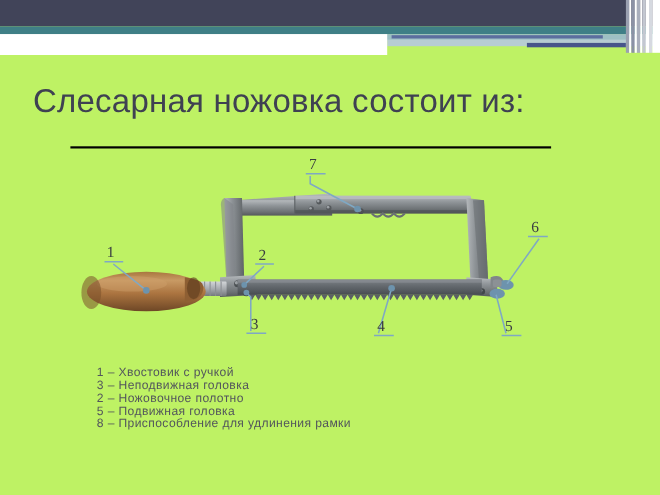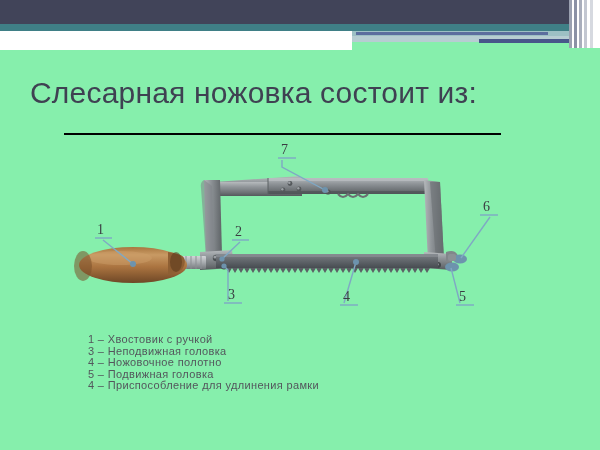--- a/index.html
+++ b/index.html
@@ -12,21 +12,21 @@
     background: #ffffff;
     font-family: "Liberation Sans", sans-serif;
     overflow: hidden;
     position: relative;
   }
   .slide {
     position: absolute;
     left: 0; top: 0;
     width: 600px;
     height: 450px;
-    background: #86efac;
+    background: #bef264;
     overflow: hidden;
   }
 
   
   .hdr-navy {
     position: absolute;
     left: 0; top: 0;
     width: 600px; height: 24px;
     background: #414459;
   }
@@ -302,18 +302,18 @@
         <text x="459" y="161">5</text>
         <text x="483" y="71">6</text>
         <text x="281" y="14">7</text>
       </g>
     </svg>
   </div>
 
   <div class="legend">
     <div class="legend-line">1 – Хвостовик с ручкой</div>
     <div class="legend-line">3 – Неподвижная головка</div>
-    <div class="legend-line">4 – Ножовочное полотно</div>
+    <div class="legend-line">2 – Ножовочное полотно</div>
     <div class="legend-line">5 – Подвижная головка</div>
-    <div class="legend-line">4 – Приспособление для удлинения рамки</div>
+    <div class="legend-line">8 – Приспособление для удлинения рамки</div>
   </div>
 
 </div>
 
 </body></html>

